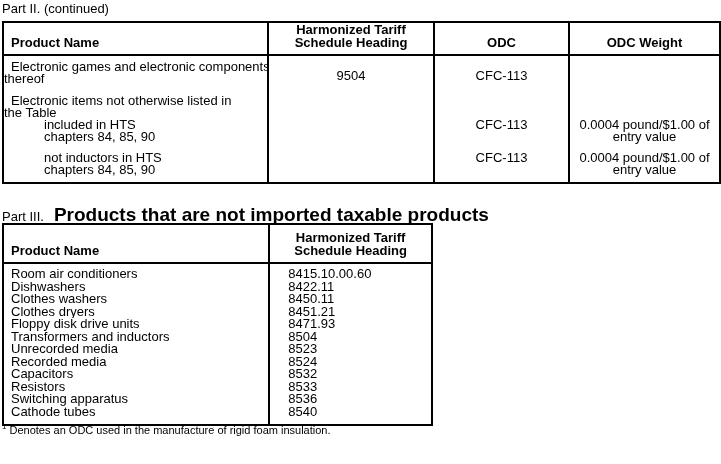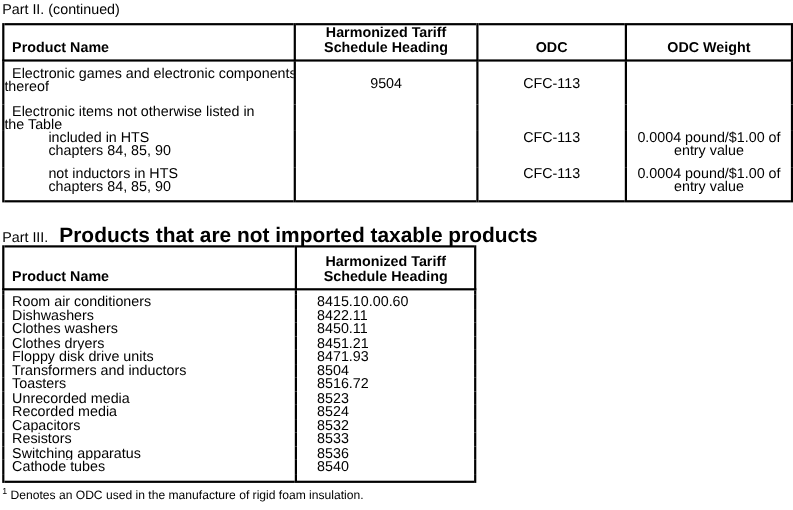--- a/index.html
+++ b/index.html
@@ -59,21 +59,21 @@
   .t1 td.mid { vertical-align: middle; }
   .t1 tr.r-a td.prod { padding-top: 5px; }
 
   .t2 tbody tr.r { height: 12.5px; }
   .t2 tbody tr.sp-top { height: 5px; }
   .t2 tbody tr.sp-bot { height: 7px; }
   .t2 td { line-height: 12.5px; white-space: nowrap; }
   .t2 td.name { padding-left: 7px; }
   .t2 td.hts  { padding-left: 18px; }
 
-  .footnote { position: absolute; left: 2px; top: 442px; font-size: 11px; white-space: nowrap; }
+  .footnote { position: absolute; left: 2px; top: 422px; font-size: 11px; white-space: nowrap; }
   .footnote sup { font-size: 8px; }
 </style>
 </head>
 <body>
 
 <div class="page">
 
   <div class="part-heading part2-heading">Part II. (continued)</div>
 
   <table class="tbl t1">
@@ -181,24 +181,20 @@
         </tr>
       <tr class="r">
           <td class="name">Floppy disk drive units</td>
           <td class="hts">8471.93</td>
         </tr>
       <tr class="r">
           <td class="name">Transformers and inductors</td>
           <td class="hts">8504</td>
         </tr>
       <tr class="r">
-          <td class="name">Toasters</td>
-          <td class="hts">8516.72</td>
-        </tr>
-      <tr class="r">
           <td class="name">Unrecorded media</td>
           <td class="hts">8523</td>
         </tr>
       <tr class="r">
           <td class="name">Recorded media</td>
           <td class="hts">8524</td>
         </tr>
       <tr class="r">
           <td class="name">Capacitors</td>
           <td class="hts">8532</td>

